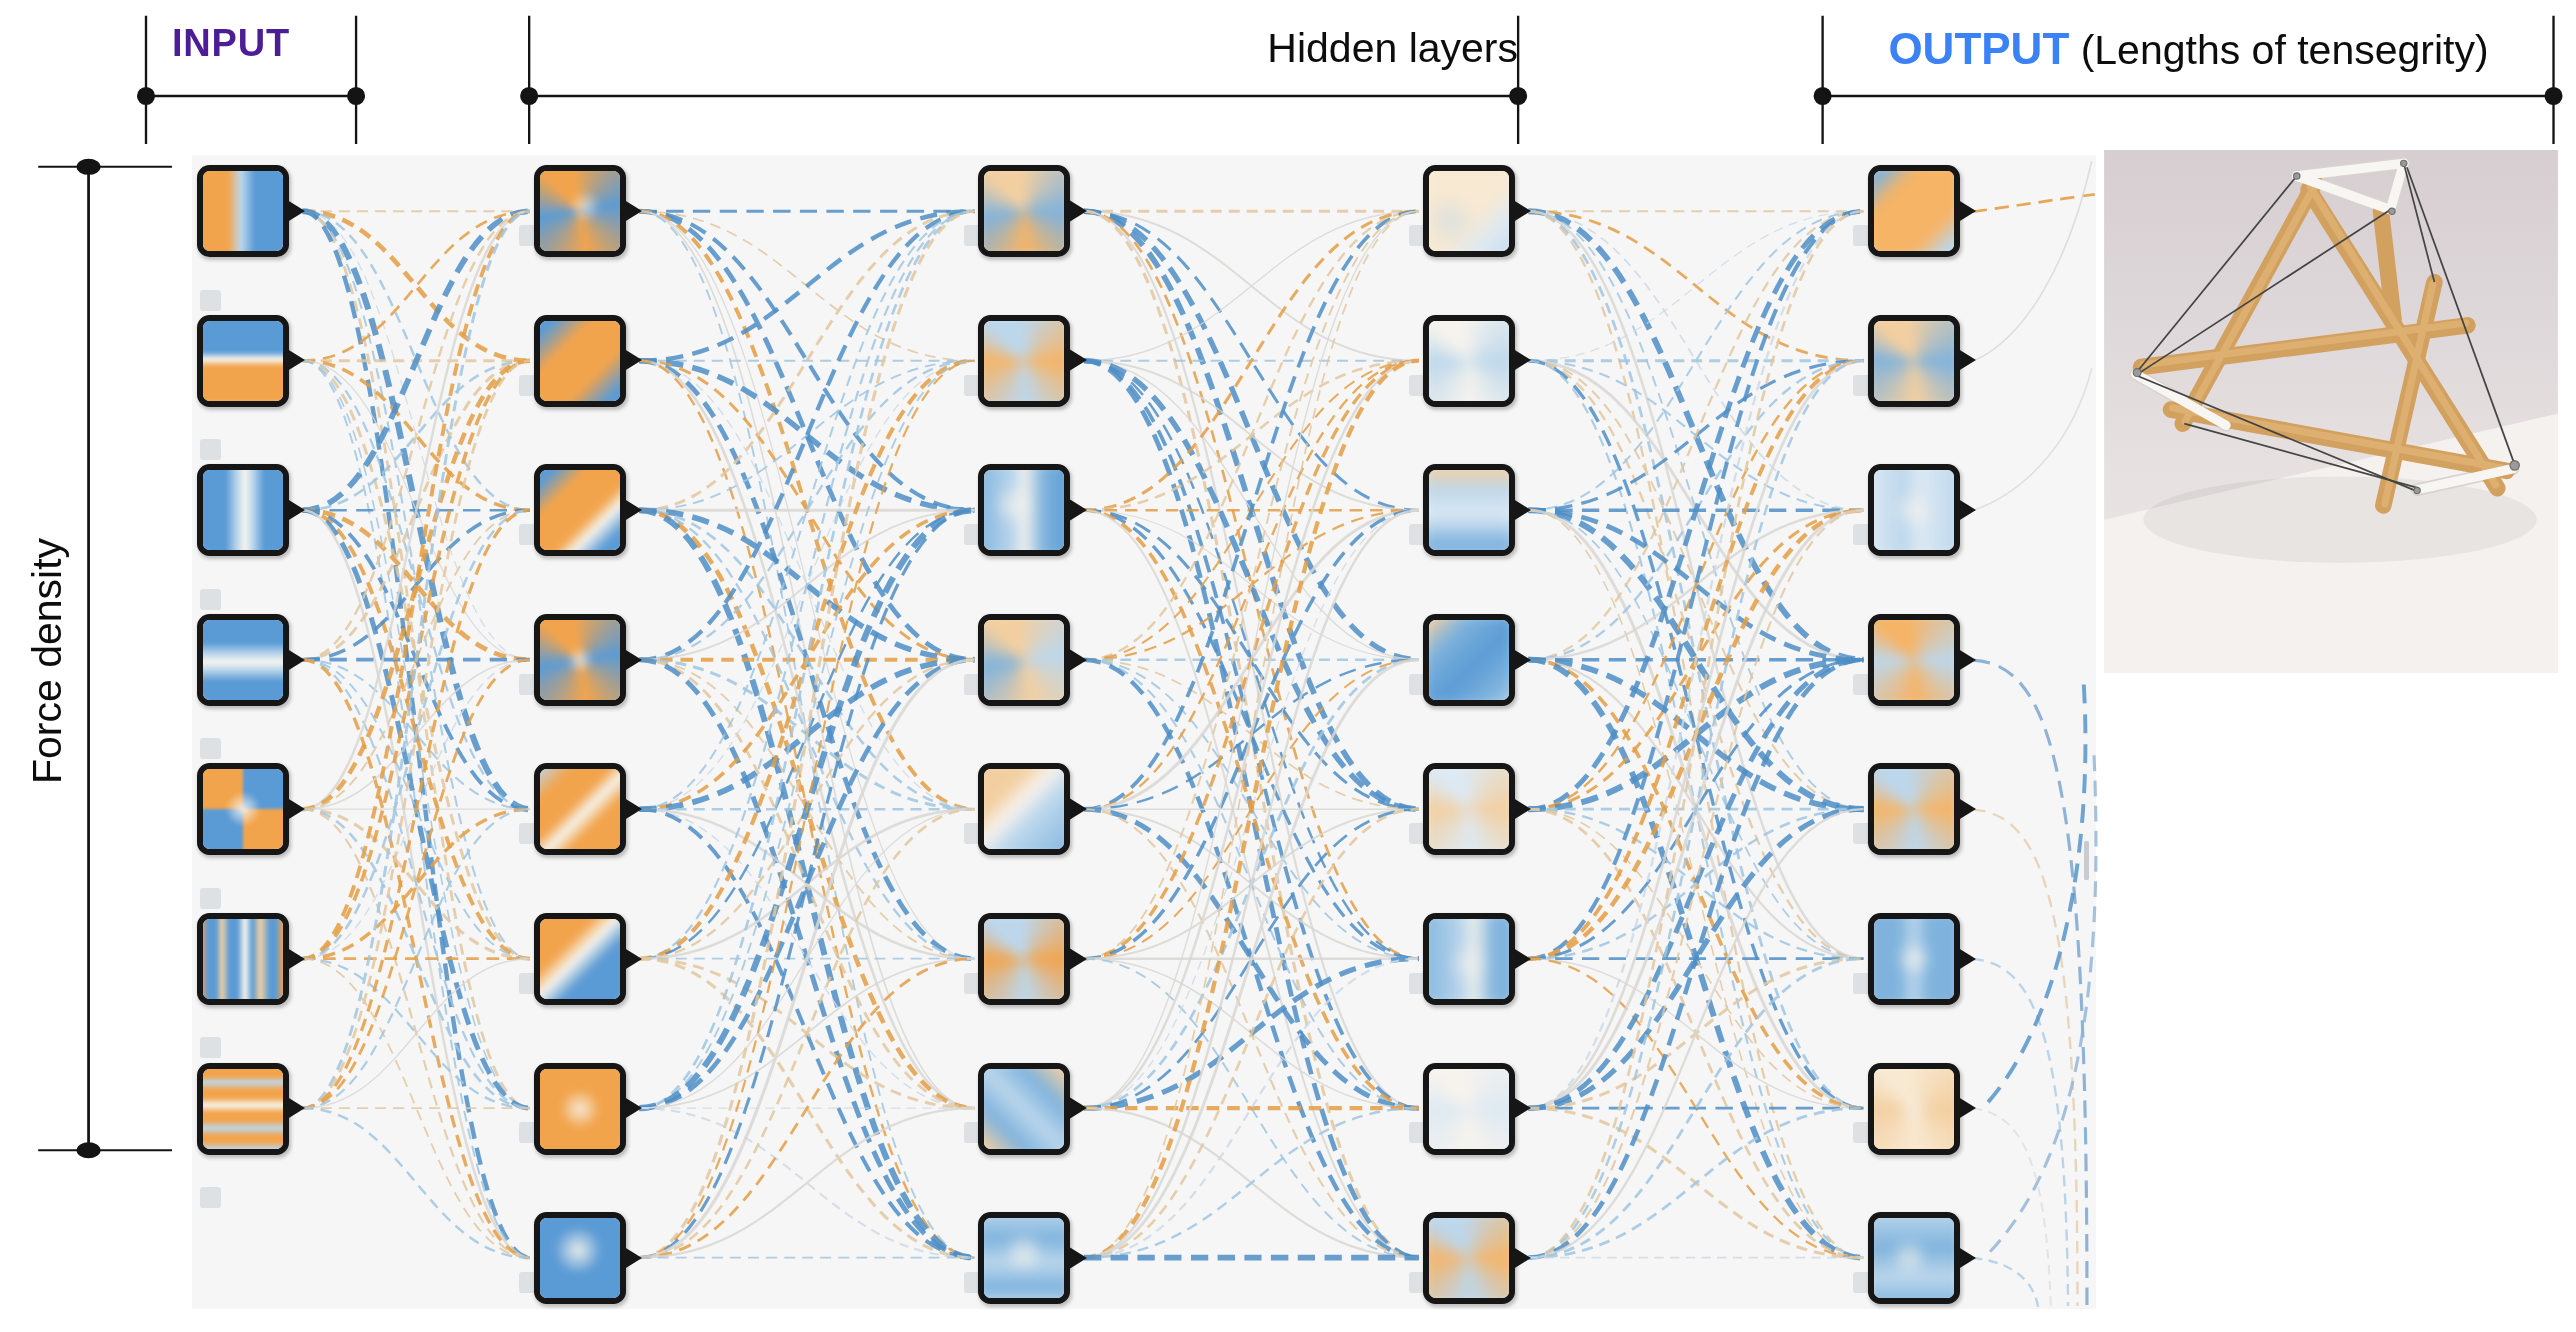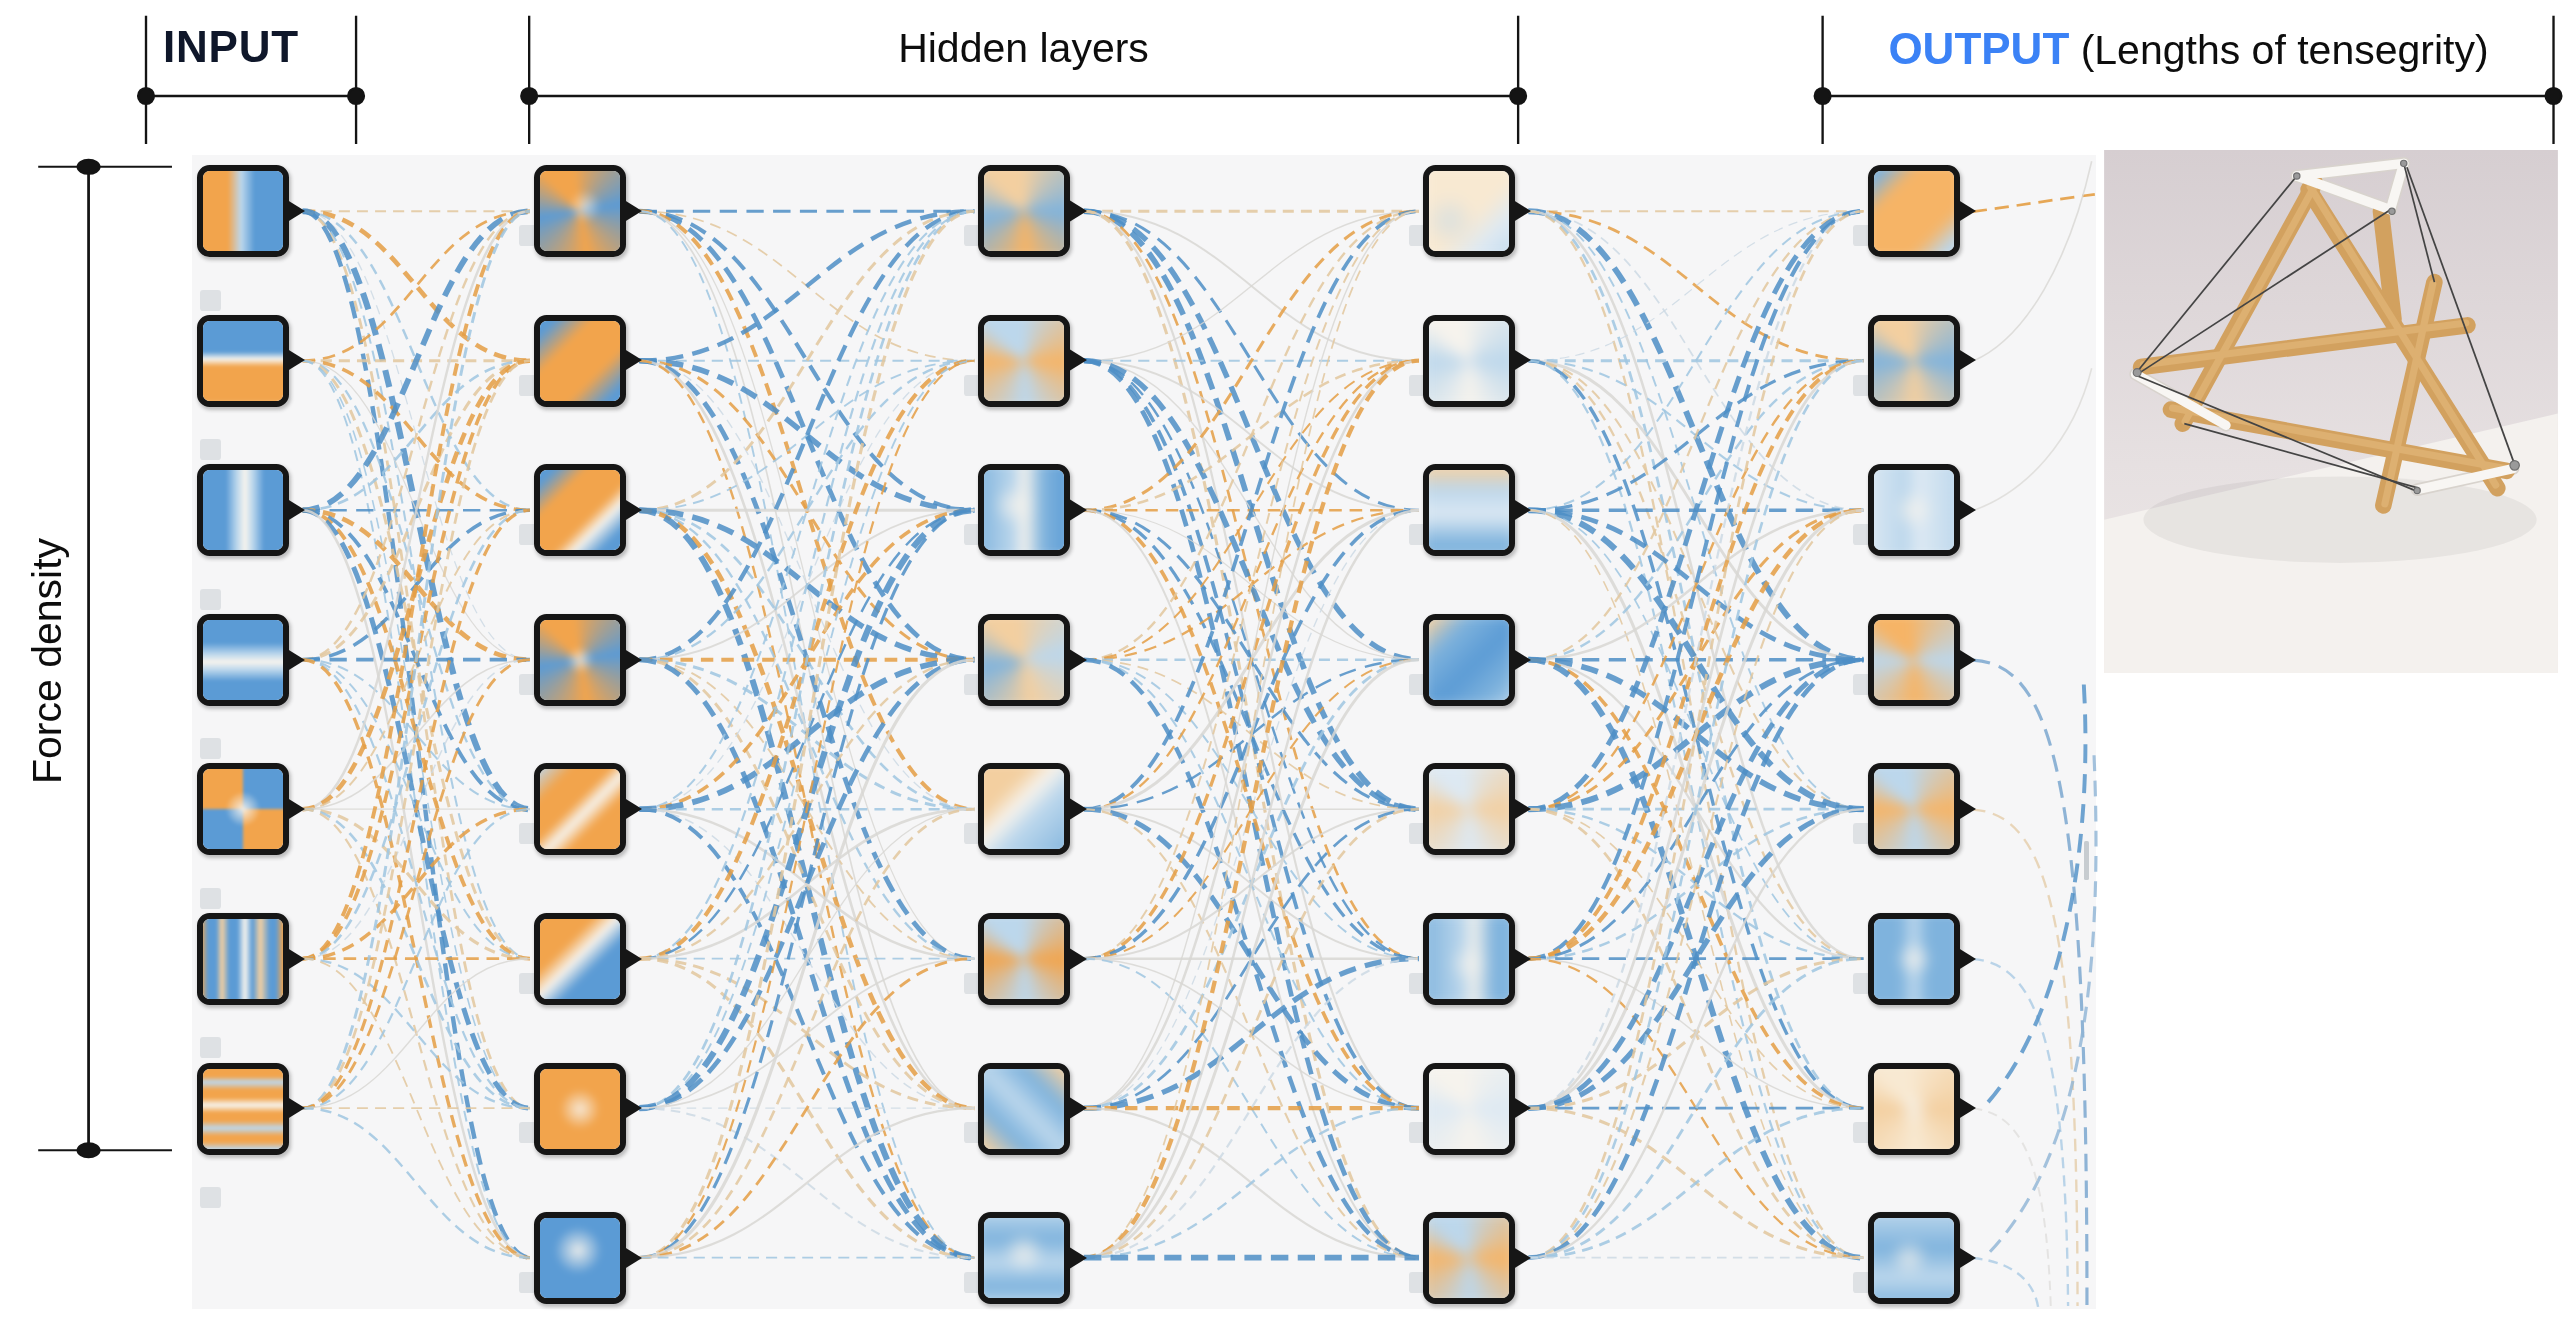--- a/index.html
+++ b/index.html
@@ -11,22 +11,22 @@
   #nodes-layer{position:absolute;left:0;top:0;width:2576px;height:1332px;z-index:3;}
   #brackets-svg{z-index:5;pointer-events:none;}
   .node{position:absolute;width:92px;height:92px;box-sizing:border-box;
         border:6.3px solid #161616;border-radius:12.6px;overflow:hidden;background:#fff;
         box-shadow:1.6px 2.4px 3.9px rgba(40,40,40,.28);}
   .node .fill{position:absolute;left:-7.9px;top:-7.9px;right:-7.9px;bottom:-7.9px;}
   .arrow{position:absolute;width:0;height:0;border-top:13.4px solid transparent;
          border-bottom:13.4px solid transparent;border-left:21px solid #161616;}
   .bias{position:absolute;width:20.5px;height:20.5px;background:#dcdfe3;border-radius:3.1px;opacity:.95;}
   .toplabel{position:absolute;color:#0d0d0d;white-space:nowrap;}
-  #input-label{left:146px;top:22px;width:170px;text-align:center;font-size:44px;font-weight:700;color:#0f172a;letter-spacing:0.8px;}
-  #hidden-label{left:529px;top:25px;width:989px;text-align:center;font-size:41px;}
+  #input-label{left:146px;top:22px;width:170px;text-align:center;font-size:38px;font-weight:700;color:#4c1d95;letter-spacing:0.8px;}
+  #hidden-label{left:529px;top:25px;width:989px;text-align:right;font-size:41px;}
   #output-label{left:1823px;top:23.6px;width:731px;text-align:center;font-size:41px;}
   #output-label .bold{font-weight:700;color:#3b82f6;font-size:44px;}
   #force-label{position:absolute;left:-92px;top:639px;width:275px;height:44px;text-align:center;
                font-size:41px;color:#0d0d0d;transform:rotate(-90deg);transform-origin:center;}
   #photo{position:absolute;left:2104px;top:150px;width:454px;height:523px;z-index:4;}
   #caret-artifact{position:absolute;left:2084px;top:841px;width:4.7px;height:39px;
                   background:#c7ccd0;border-radius:1.6px;z-index:3;}
 </style>
 </head>
 <body>

